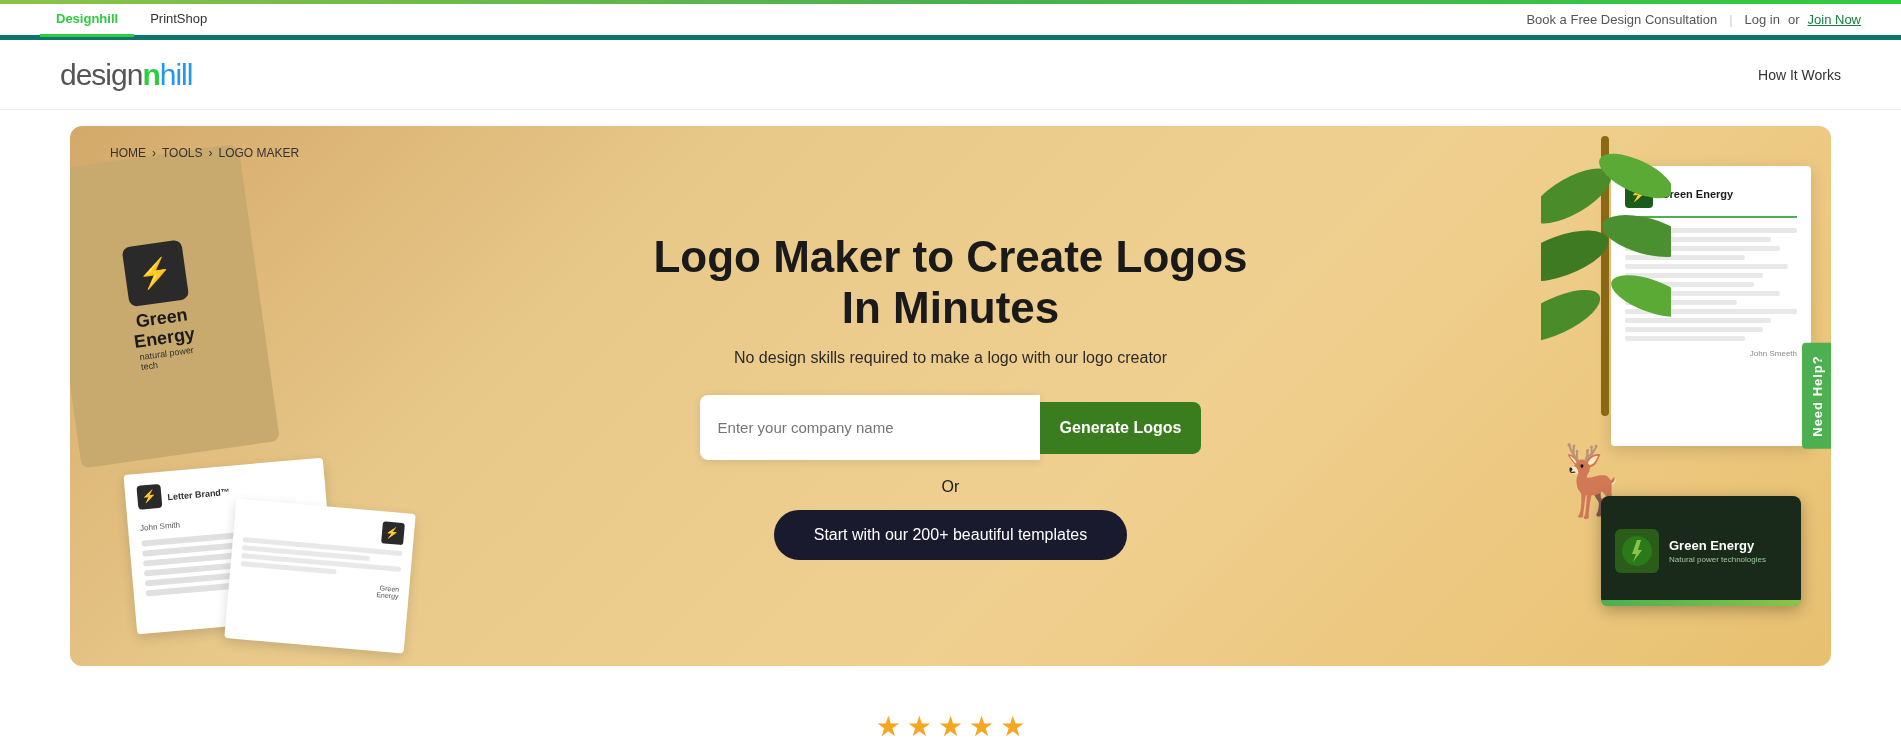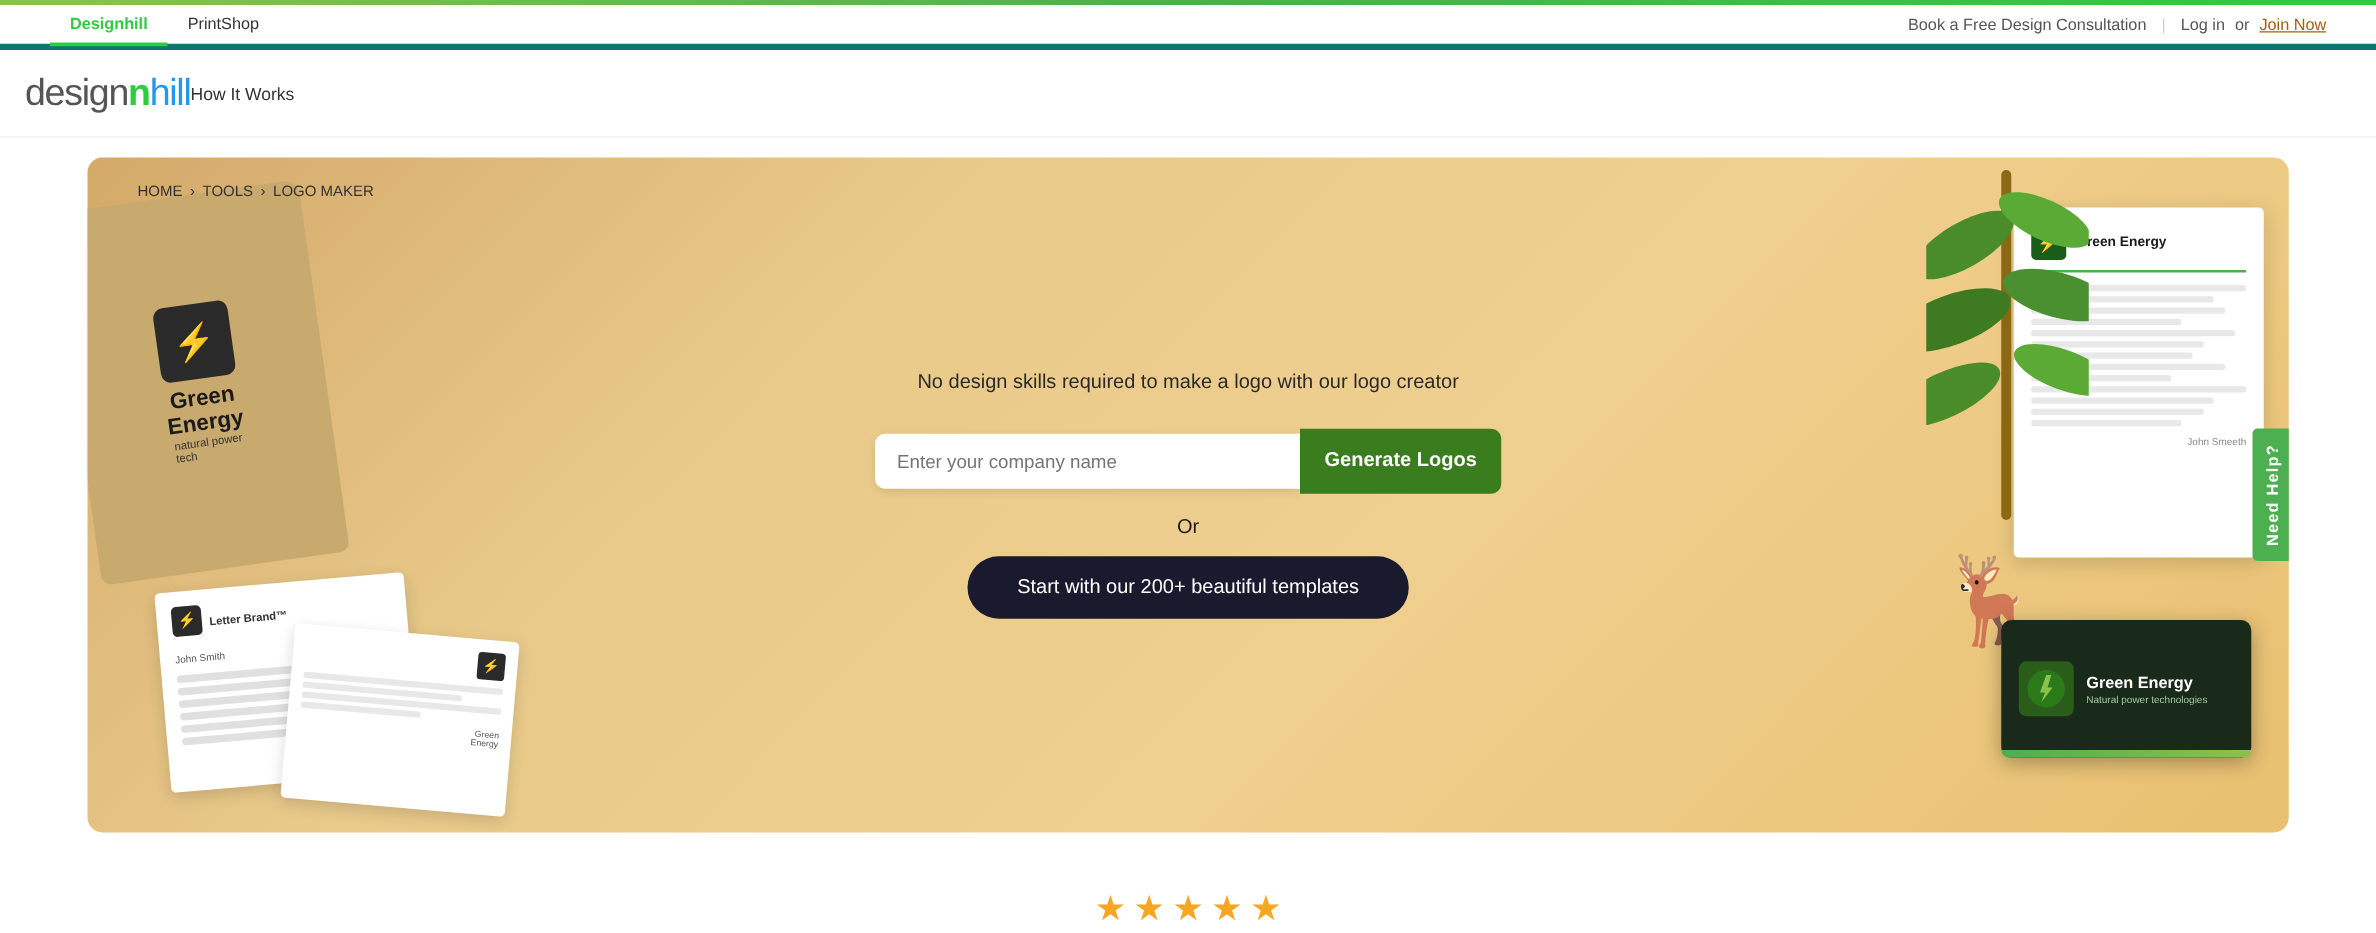--- a/index.html
+++ b/index.html
@@ -30,29 +30,29 @@
       border-bottom: 3px solid #2ecc40;
       font-weight: 600;
     }
     .top-bar-right {
       display: flex;
       align-items: center;
       gap: 8px;
       font-size: 13px;
       color: #555;
     }
-    .top-bar-right .join-now { color: #a16207; text-decoration: underline; font-weight: 500; }
+    .top-bar-right .join-now { color: #15803d; text-decoration: underline; font-weight: 500; }
     .divider-pipe { color: #ccc; margin: 0 4px; }
 
     
     .main-nav {
       display: flex;
       align-items: center;
-      justify-content: flex-start;
-      padding: 10px 20px;
+      justify-content: space-between;
+      padding: 10px 60px;
       background: #fff;
       border-bottom: 1px solid #f0f0f0;
       height: 70px;
     }
     .logo {
       display: flex;
       align-items: center;
     }
     .logo-text {
       font-size: 30px;
@@ -125,21 +125,21 @@
 
     .hero-input-row {
       display: flex;
       align-items: center;
       gap: 0;
       margin-bottom: 18px;
       justify-content: center;
     }
     .hero-input {
       width: 340px;
-      height: 44px;
+      height: 65px;
       border: none;
       border-radius: 8px 0 0 8px;
       padding: 0 18px;
       font-size: 15px;
       outline: none;
       color: #999;
       background: #fff;
       box-shadow: 0 2px 8px rgba(0,0,0,0.1);
     }
     .generate-btn {
@@ -472,20 +472,21 @@
         <div style="height:5px;background:#e8e8e8;border-radius:2px;width:80%;margin-bottom:3px;"></div>
         <div style="height:5px;background:#e8e8e8;border-radius:2px;margin-bottom:3px;"></div>
         <div style="height:5px;background:#e8e8e8;border-radius:2px;width:60%;margin-bottom:6px;"></div>
         <div style="display:flex;justify-content:flex-end;">
           <div style="font-size:7px;color:#555;text-align:right;">Green<br>Energy</div>
         </div>
       </div>
     </div>
 
     <div class="hero-content">
+      <h1 class="hero-title">Logo Maker to Create Logos In Minutes</h1>
       <p class="hero-subtitle">No design skills required to make a logo with our logo creator</p>
 
       <div class="hero-input-row">
         <input type="text" class="hero-input" placeholder="Enter your company name" style="">
         <button class="generate-btn">Generate Logos</button>
       </div>
 
       <p class="or-text">Or</p>
 
       <button class="templates-btn">Start with our 200+ beautiful templates</button>

